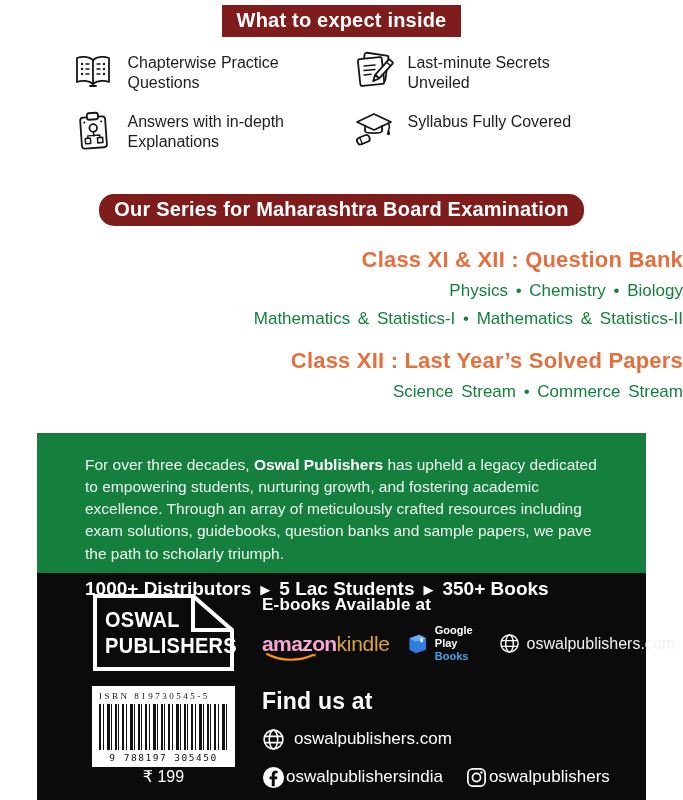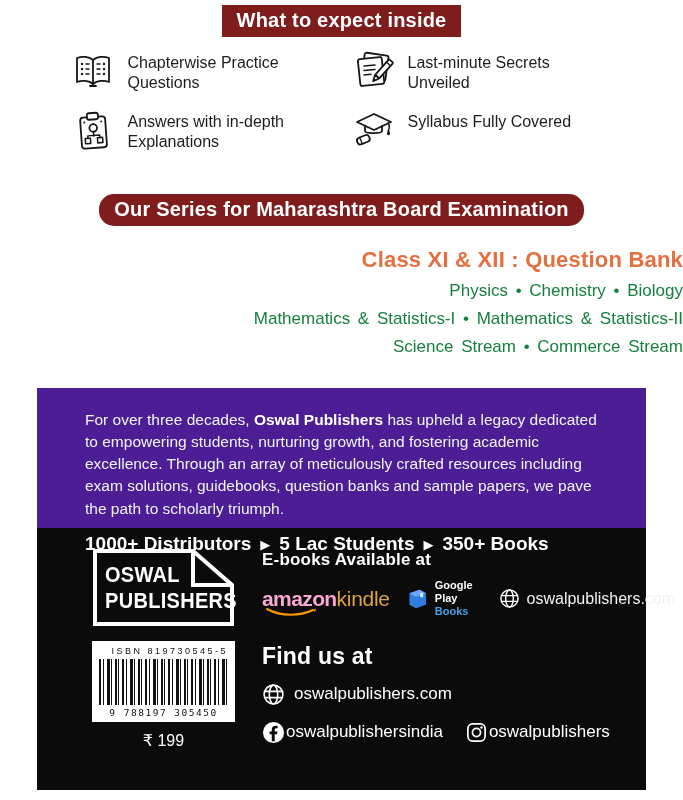--- a/index.html
+++ b/index.html
@@ -20,40 +20,40 @@
   .ficon svg { display:block; }
   .flabel { font-size:16px; line-height:1.28; color:#1d1d1d; font-weight:500; max-width:190px; padding-top:3px; }
 
   
   .orange-heading { text-align:right; color:#e5703f; font-weight:700; font-size:22px; letter-spacing:.2px; }
   .g1 .orange-heading { margin-top:21px; }
   .g2 .orange-heading { margin-top:19px; }
   .series-line { text-align:right; font-size:17px; color:#15803d; margin-top:8px; word-spacing:3px; font-weight:500; }
 
   
-  .green-block { margin:31px 37px 0; background:#4c1d95; padding:21px 42px 0 48px; height:140px; }
+  .green-block { margin:31px 37px 0; background:#15803d; padding:21px 42px 0 48px; height:140px; }
   .about-text { color:#eef5f1; font-size:15.5px; line-height:1.43; font-weight:400; }
   .about-text b { color:#ffffff; font-weight:700; }
   .stats-row { margin-top:13px; color:#ffffff; font-weight:700; font-size:19px; display:flex; align-items:center; gap:9px; }
   .stat-sep { font-size:13px; position:relative; top:1px; }
 
   
   .black-block { margin:0 37px; background:#0b0b0b; height:262px; display:flex; padding:20px 20px 0 55px; gap:27px; }
   .left-col { width:143px; flex:0 0 143px; }
 
   .logo-box { position:relative; width:143px; height:79px; }
   .logo-box svg { position:absolute; inset:0; }
   .logo-text { position:absolute; left:13px; top:14px; color:#ffffff; font-weight:700; font-size:20px; line-height:1.14; letter-spacing:.3px; transform:scaleY(1.12); transform-origin:top left; }
 
   .barcode { margin-top:14px; width:143px; height:81px; background:#ffffff; padding:5px 7px 4px; display:flex; flex-direction:column; }
-  .isbn-top { font-family:Liberation Sans, sans-serif; font-size:9px; letter-spacing:2.5px; color:#111; text-align:right; white-space:nowrap; }
+  .isbn-top { font-family:Liberation Serif, serif; font-size:9px; letter-spacing:2.5px; color:#111; text-align:left; white-space:nowrap; }
   .bars { flex:1; margin-top:3px;
      background:repeating-linear-gradient(90deg,#111 0 2px,#fff 2px 4px,#111 4px 5px,#fff 5px 8px,#111 8px 11px,#fff 11px 12px,#111 12px 13px,#fff 13px 16px,#111 16px 18px,#fff 18px 19px,#111 19px 20px,#fff 20px 23px); }
   .isbn-bottom { font-family:"DejaVu Sans Mono","Liberation Mono",monospace; font-size:9.5px; letter-spacing:1.5px; color:#111; text-align:center; margin-top:2px; white-space:nowrap; }
-  .price { color:#ffffff; font-size:16px; text-align:center; width:143px; margin-top:9px; font-weight:500; }
+  .price { color:#ffffff; font-size:16px; text-align:center; width:143px; font-weight:500; }
 
   .right-col { flex:1; color:#fff; padding-top:2px; }
   .ebooks-title { font-weight:700; font-size:17px; letter-spacing:.2px; }
   .logos-row { display:flex; align-items:center; gap:18px; margin-top:9px; }
   .amazon-kindle { display:flex; align-items:baseline; }
   .amazon-word { position:relative; font-weight:700; font-size:21px; letter-spacing:-.6px; color:#f9a8d4; }
   .amazon-word svg { position:absolute; left:4px; bottom:-6px; }
   .kindle-word { font-size:21px; color:#dda33e; letter-spacing:-.3px; }
   .gplay { display:flex; align-items:center; gap:7px; }
   .gplay-text .gp1 { font-size:11px; font-weight:700; color:#fff; line-height:1.2; }
@@ -159,20 +159,21 @@
     </div>
   </div>
 
   <div class="series-group g1">
     <div class="orange-heading">Class XI &amp; XII : Question Bank</div>
     <div class="series-line">Physics • Chemistry • Biology</div>
     <div class="series-line">Mathematics &amp; Statistics-I • Mathematics &amp; Statistics-II</div>
   </div>
 
   <div class="series-group g2">
+    <div class="orange-heading">Class XII : Last Year’s Solved Papers</div>
     <div class="series-line">Science Stream • Commerce Stream</div>
   </div>
 
   <div class="green-block">
     <p class="about-text"><span>For over three decades, </span><b>Oswal Publishers</b><span> has upheld a legacy dedicated to empowering students, nurturing growth, and fostering academic excellence. Through an array of meticulously crafted resources including exam solutions, guidebooks, question banks and sample papers, we pave the path to scholarly triumph.</span></p>
     <div class="stats-row">
       <span>1000+ Distributors</span>
       <span class="stat-sep">▶</span>
       <span>5 Lac Students</span>
       <span class="stat-sep">▶</span>

